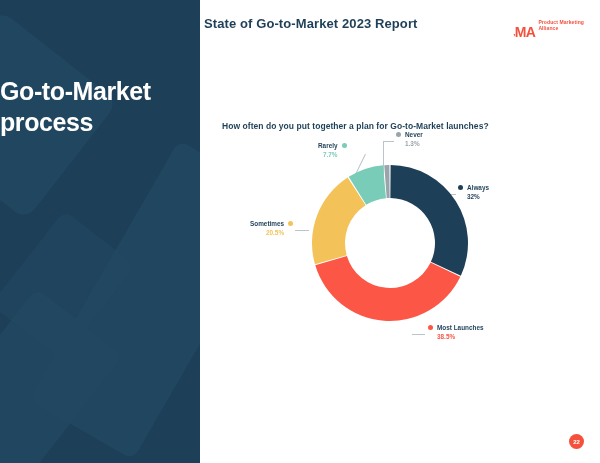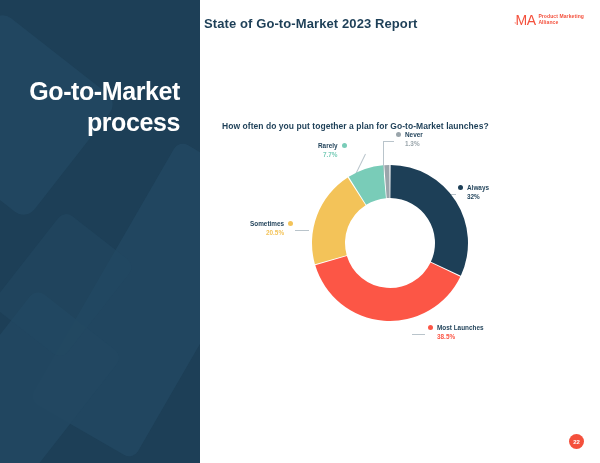--- a/index.html
+++ b/index.html
@@ -69,21 +69,20 @@
     transform: rotate(38deg);
     border-radius: 10px;
     opacity: 0.55;
   }
 
   .panel-title {
     position: absolute;
     left: 0;
     right: 20px;
     top: 76px;
-    text-align: right;
     color: #ffffff;
     font-size: 25px;
     line-height: 1.22;
     font-weight: 700;
     letter-spacing: -0.4px;
     white-space: pre-line;
   }
 
   
   .report-label {
@@ -99,24 +98,25 @@
   .brand {
     position: absolute;
     right: 16px;
     top: 13px;
     display: flex;
     align-items: center;
     gap: 3px;
   }
   .brand-mark {
     font-size: 14px;
-    font-weight: 400;
+    font-weight: 700;
     color: #f4503c;
     letter-spacing: -0.6px;
     line-height: 1;
+    margin-top: 12px;
   }
   .brand-mark .tick {
     font-size: 8px;
     vertical-align: 2px;
   }
   .brand-words {
     display: flex;
     flex-direction: column;
     line-height: 1.15;
   }

